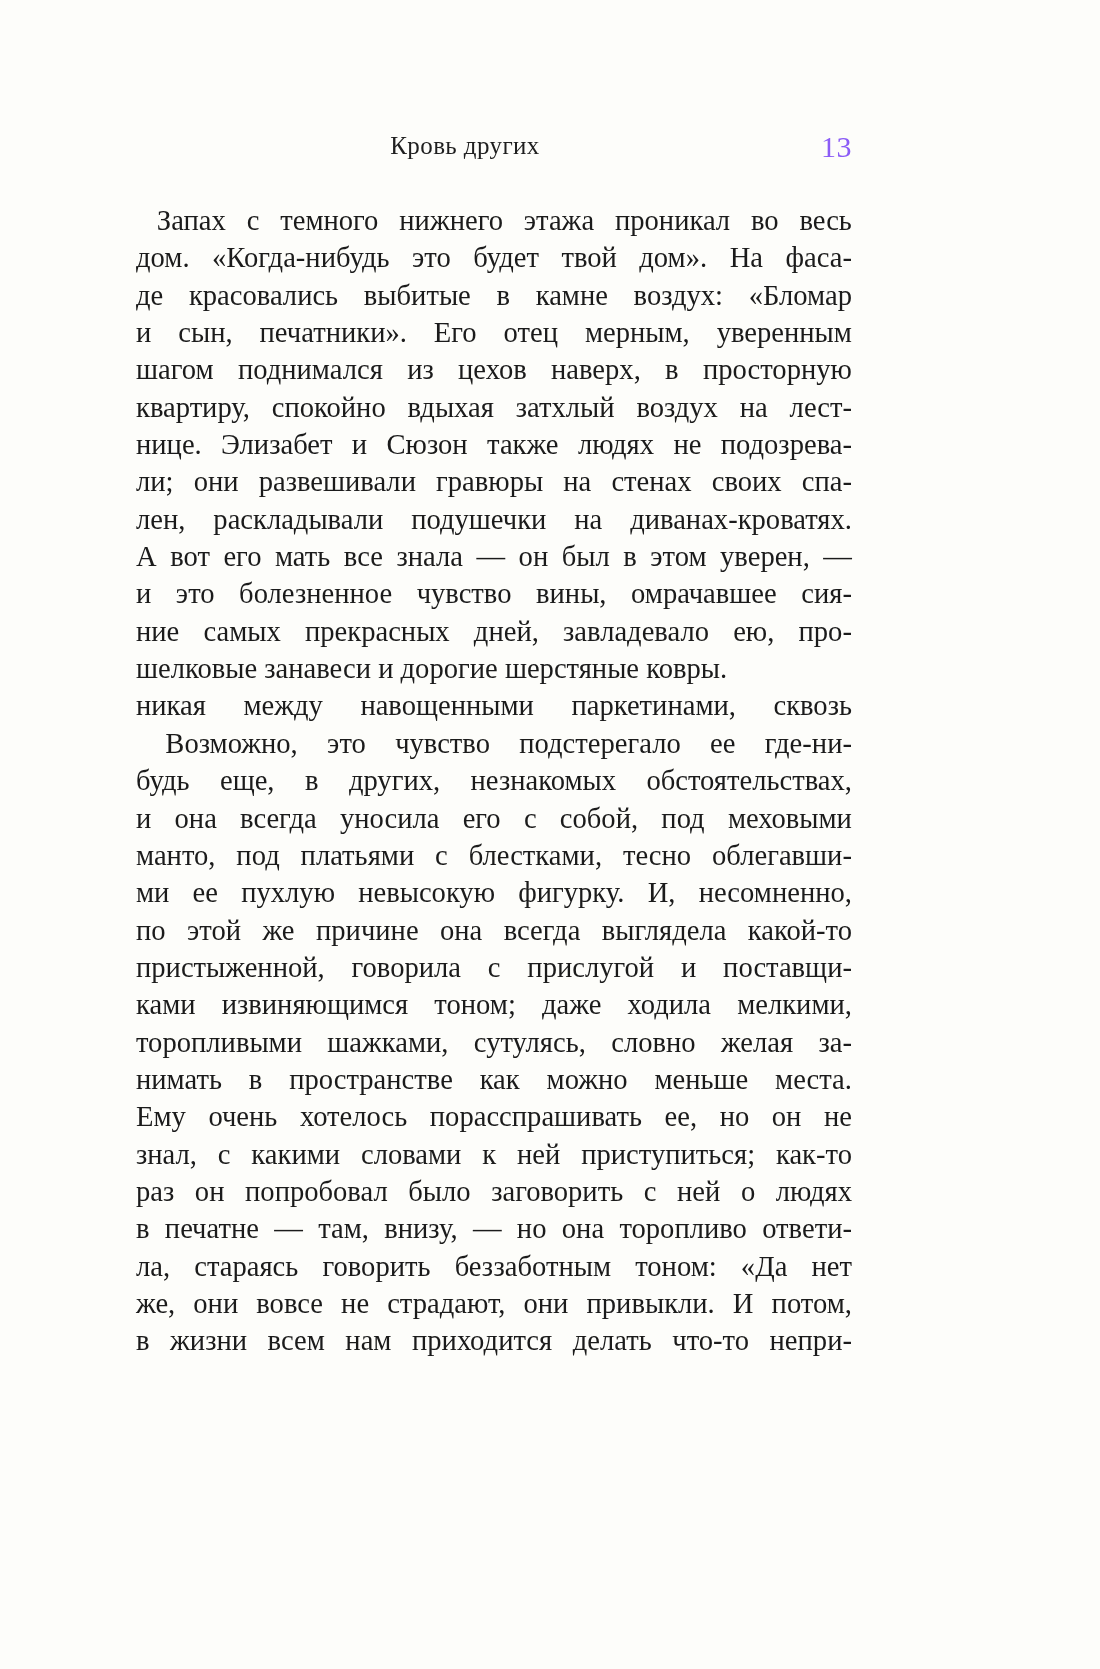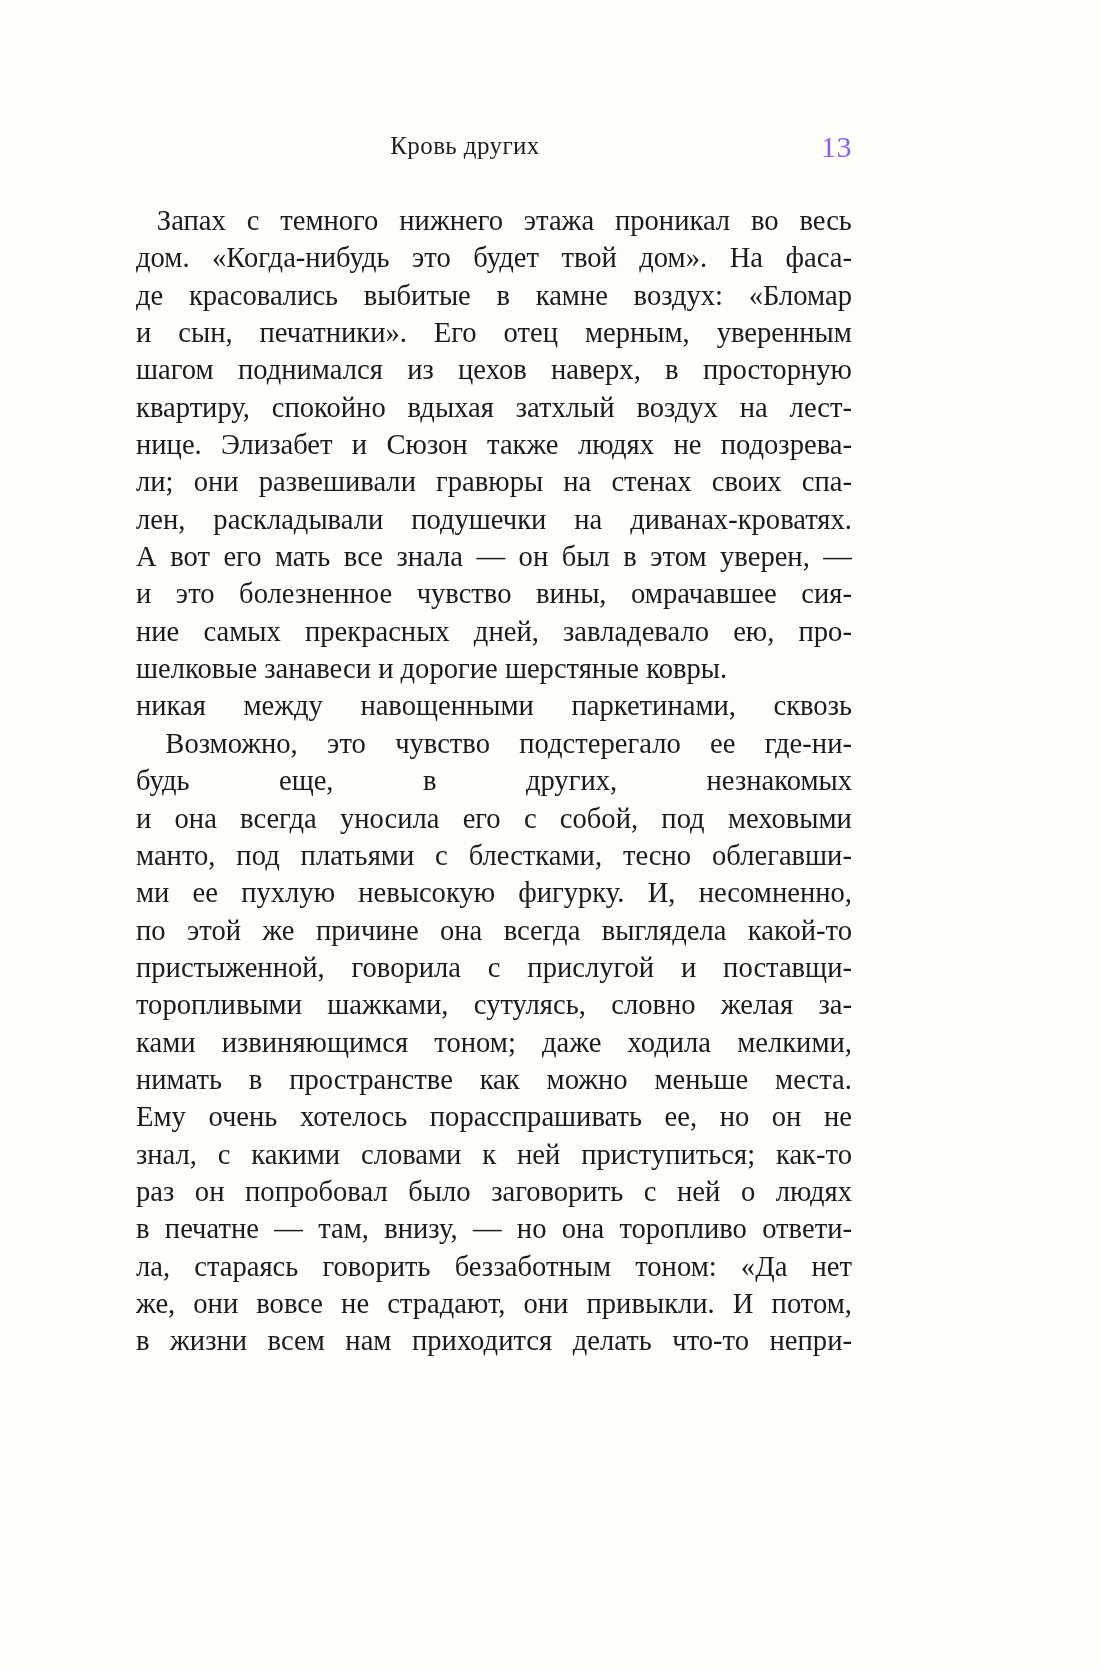--- a/index.html
+++ b/index.html
@@ -225,20 +225,21 @@
           <span>подстерегало</span>
           <span>ее</span>
           <span>где-ни-</span>
         </div>
         <div class="line j">
           <span>будь</span>
           <span>еще,</span>
           <span>в</span>
           <span>других,</span>
           <span>незнакомых</span>
+          <span>обстоятельствах,</span>
         </div>
         <div class="line j">
           <span>и</span>
           <span>она</span>
           <span>всегда</span>
           <span>уносила</span>
           <span>его</span>
           <span>с</span>
           <span>собой,</span>
           <span>под</span>
@@ -274,34 +275,34 @@
         </div>
         <div class="line j">
           <span>пристыженной,</span>
           <span>говорила</span>
           <span>с</span>
           <span>прислугой</span>
           <span>и</span>
           <span>поставщи-</span>
         </div>
         <div class="line j">
+          <span>ками</span>
+          <span>извиняющимся</span>
+          <span>тоном;</span>
+          <span>даже</span>
+          <span>ходила</span>
+          <span>мелкими,</span>
+        </div>
+        <div class="line j">
           <span>торопливыми</span>
           <span>шажками,</span>
           <span>сутулясь,</span>
           <span>словно</span>
           <span>желая</span>
           <span>за-</span>
-        </div>
-        <div class="line j">
-          <span>ками</span>
-          <span>извиняющимся</span>
-          <span>тоном;</span>
-          <span>даже</span>
-          <span>ходила</span>
-          <span>мелкими,</span>
         </div>
         <div class="line j">
           <span>нимать</span>
           <span>в</span>
           <span>пространстве</span>
           <span>как</span>
           <span>можно</span>
           <span>меньше</span>
           <span>места.</span>
         </div>

